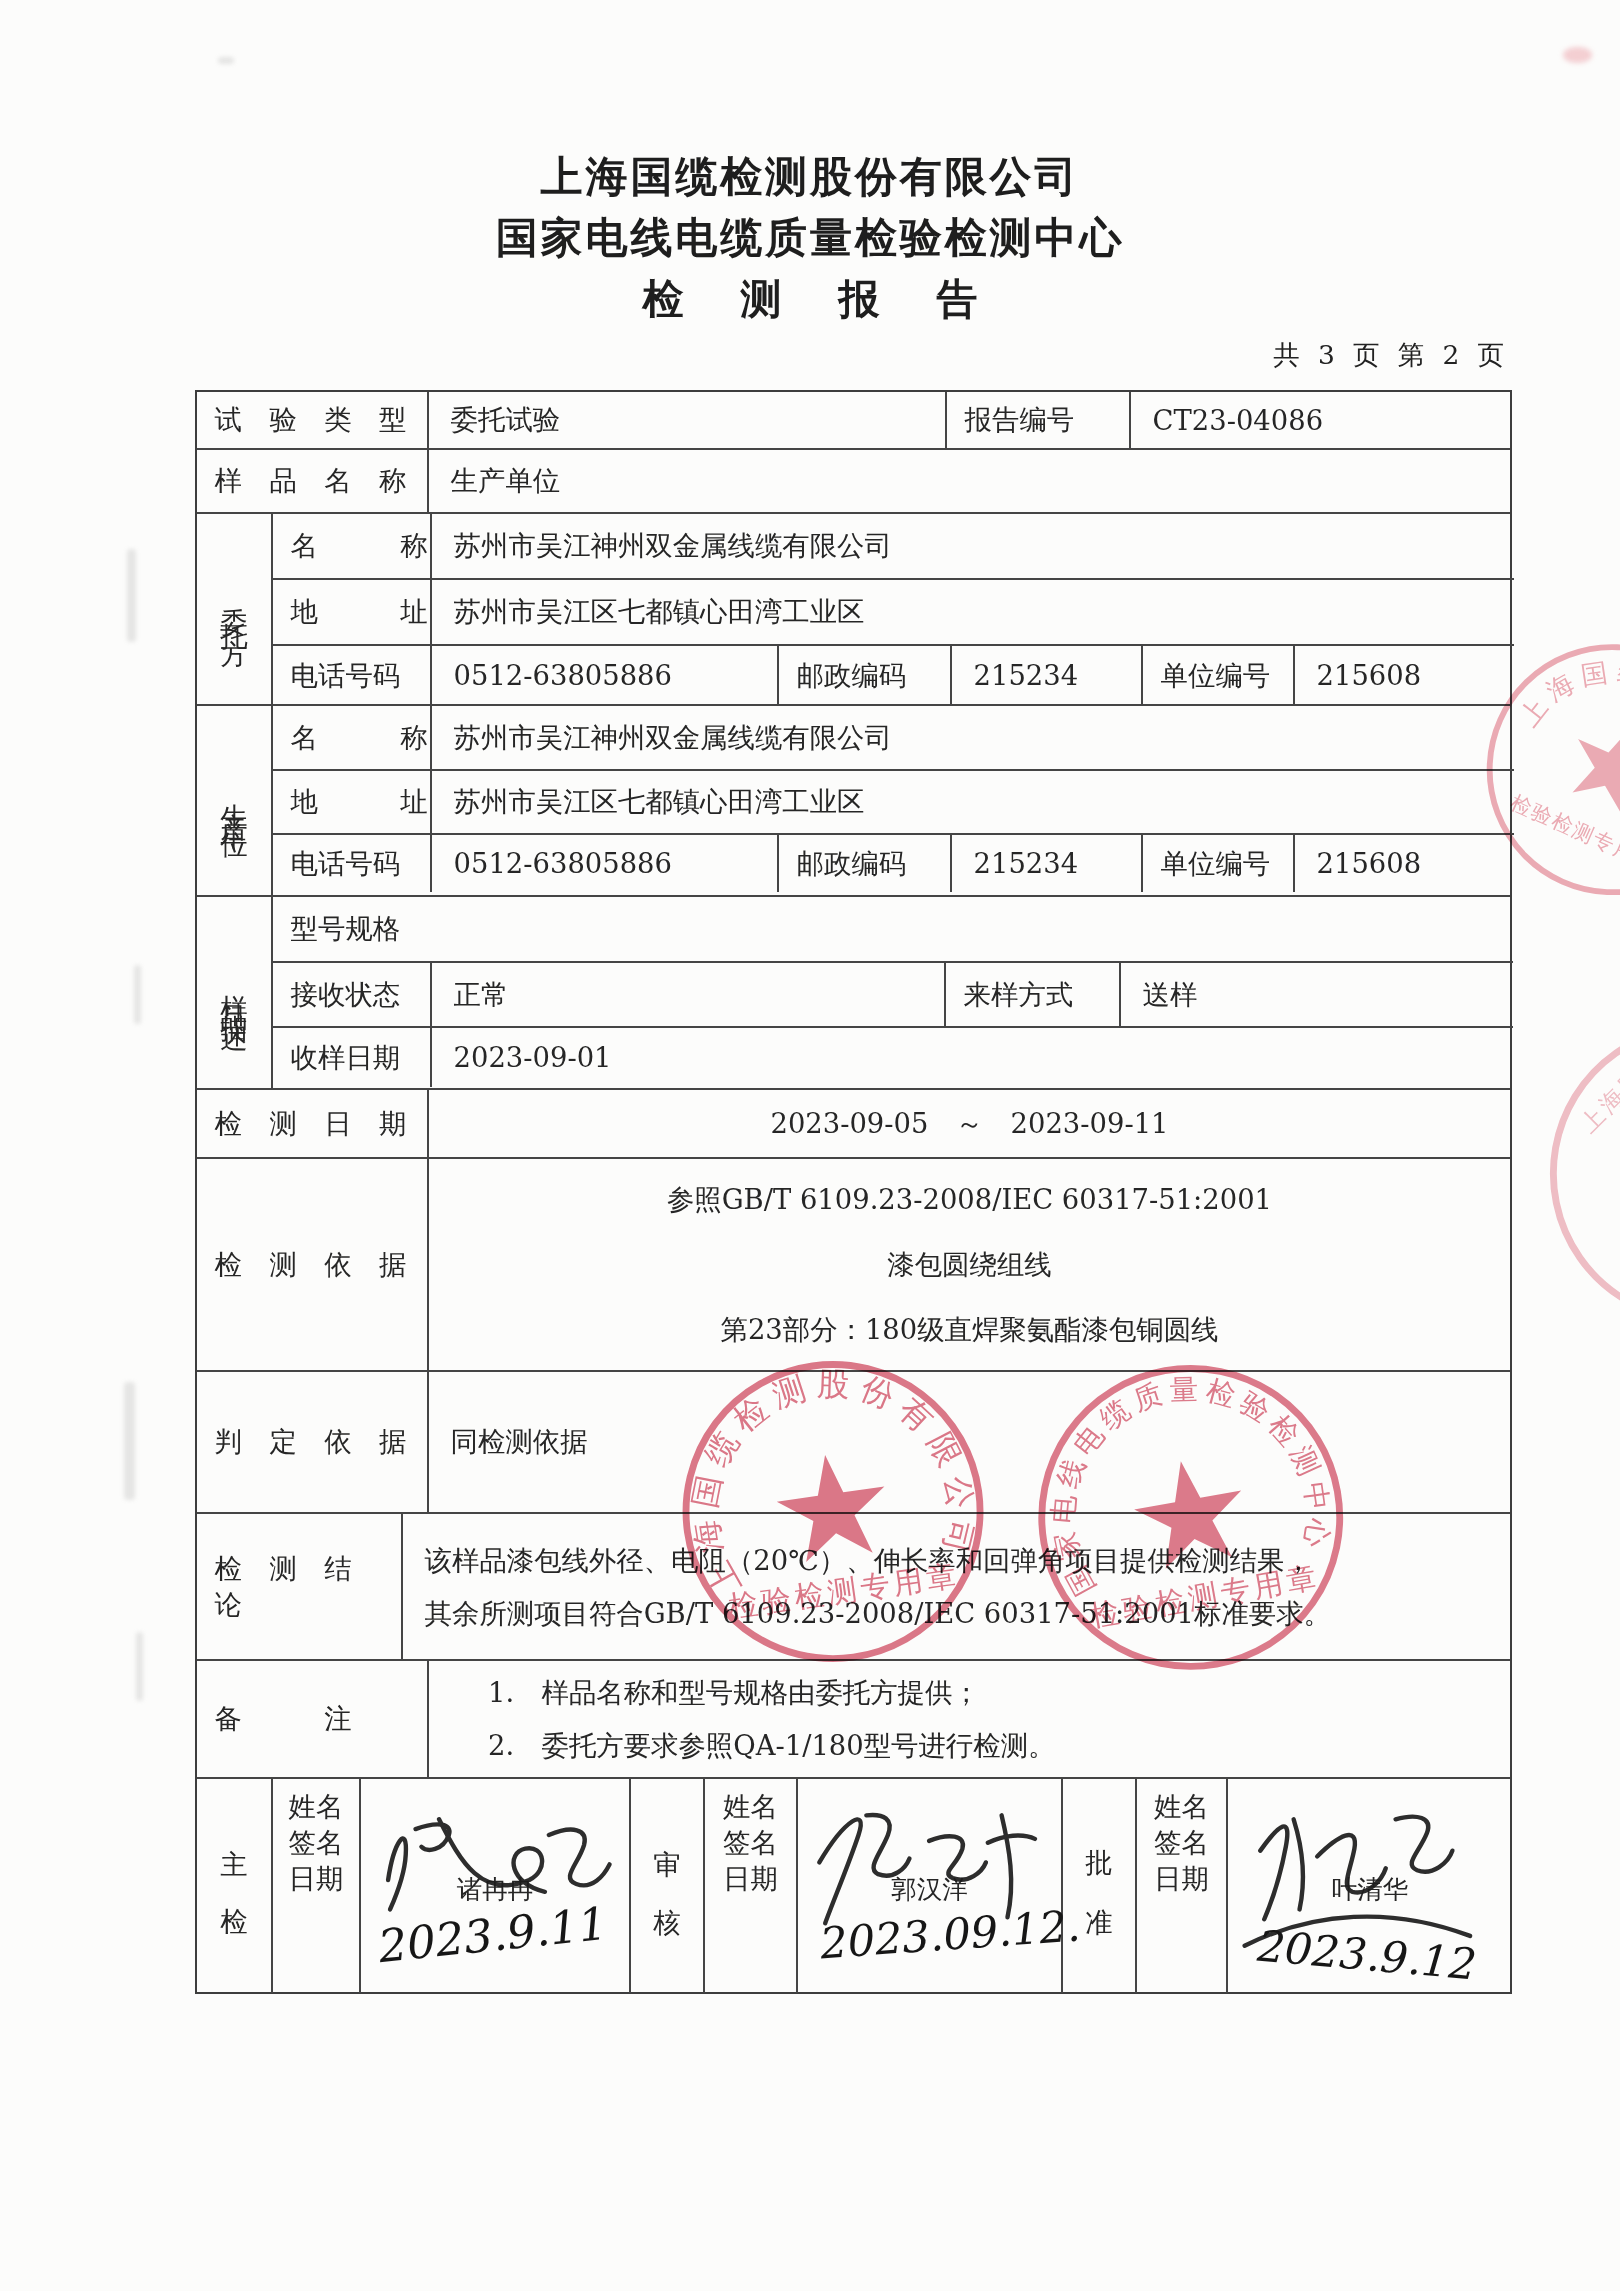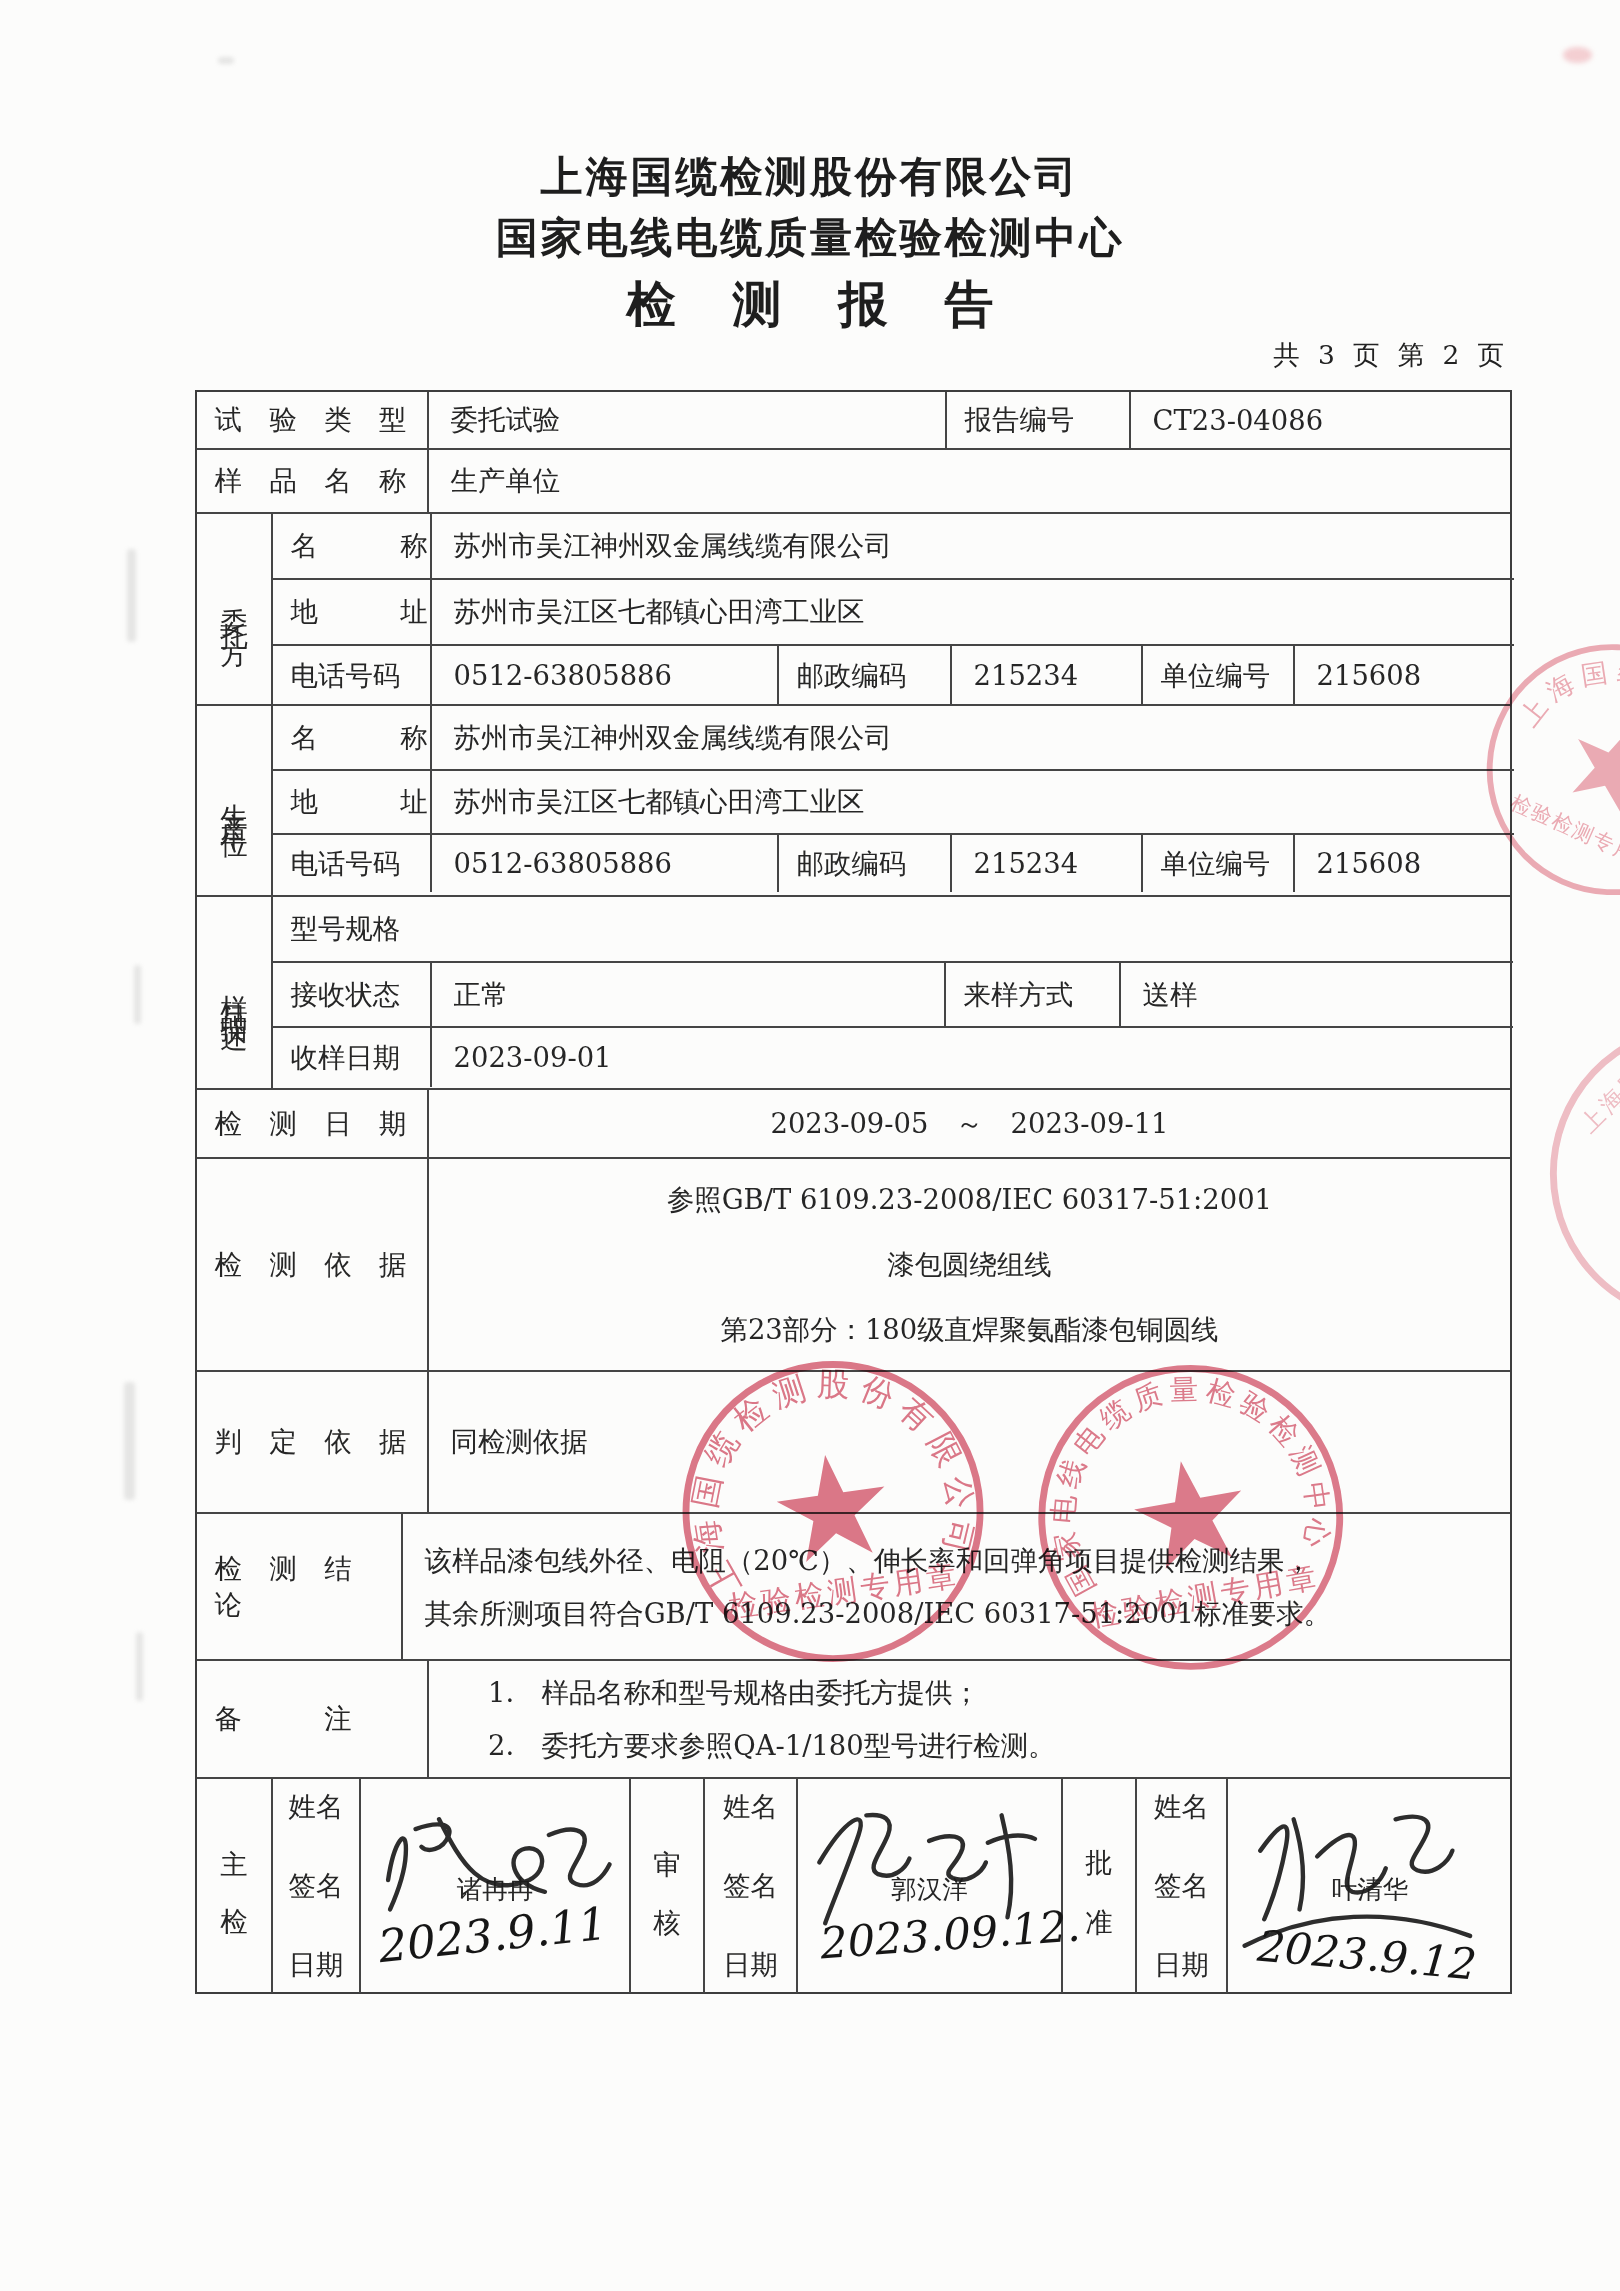--- a/index.html
+++ b/index.html
@@ -4,21 +4,21 @@
 <style>
   * { margin:0; padding:0; box-sizing:border-box; }
   body { background:#888; font-family:"DejaVu Serif","Liberation Serif",serif; }
   .page { position:relative; width:1620px; height:2292px; background:#fcfcfb; overflow:hidden; color:#262626; }
 
   
   .hdr { position:absolute; left:0; width:100%; text-align:center;
          font-family:"DejaVu Sans","Liberation Sans",sans-serif; font-weight:bold; color:#1e1e1e; }
   .hdr.t1 { top:149px; font-size:42px; letter-spacing:2.9px; }
   .hdr.t2 { top:210px; font-size:42px; letter-spacing:2.9px; }
-  .hdr.t3 { top:272px; font-size:49px; letter-spacing:57px; text-indent:57px; }
+  .hdr.t3 { top:272px; font-size:41px; letter-spacing:57px; text-indent:57px; }
   .pageinfo { position:absolute; top:337px; left:196px; width:1313px; text-align:right;
               font-size:26.5px; letter-spacing:4.9px; color:#222; }
 
   
   .tbl { position:absolute; left:195px; top:390px; width:1317px; height:1604px;
          border:2px solid #3d3d3d; display:flex; flex-direction:column; font-size:27.4px; }
   .row { display:flex; flex:none; }
   .row + .row, .sec + .row, .row + .sec, .sec + .sec { border-top:2px solid #454545; }
   .cell { flex:none; display:flex; align-items:center; overflow:hidden; }
   .cell + .cell { border-left:2px solid #454545; }
@@ -31,21 +31,21 @@
   .srow { display:flex; flex:none; }
   .srow + .srow { border-top:2px solid #454545; }
   .center { justify-content:center; padding-left:0; }
   .stack { flex-direction:column; align-items:center; justify-content:center; line-height:65px; padding-left:0; }
   .stack2 { flex-direction:column; align-items:flex-start; justify-content:center; line-height:53px; }
   .remarkcell { padding-left:59px; }
 
   
   .role { writing-mode:vertical-lr; text-orientation:upright; letter-spacing:59px;
           justify-content:center; display:flex; align-items:center; }
-  .siglabels { flex-direction:column; justify-content:space-between; align-items:center; padding:9.8px 0; }
+  .siglabels { flex-direction:column; justify-content:flex-start; align-items:center; padding:9.8px 0; }
   .sigcell { flex-direction:column; justify-content:center; align-items:center; padding-top:7.8px; font-size:25.5px; }
 
   
   .overlay { position:absolute; left:0; top:0; width:1620px; height:2292px; pointer-events:none; }
   .stamp { mix-blend-mode:multiply; }
 
   .smudge { position:absolute; background:rgba(110,110,110,0.16); filter:blur(2px); border-radius:3.9px; }
   .redmark { position:absolute; background:rgba(228,122,135,0.35); filter:blur(2.9px); border-radius:50%; }
 </style>
 </head>

